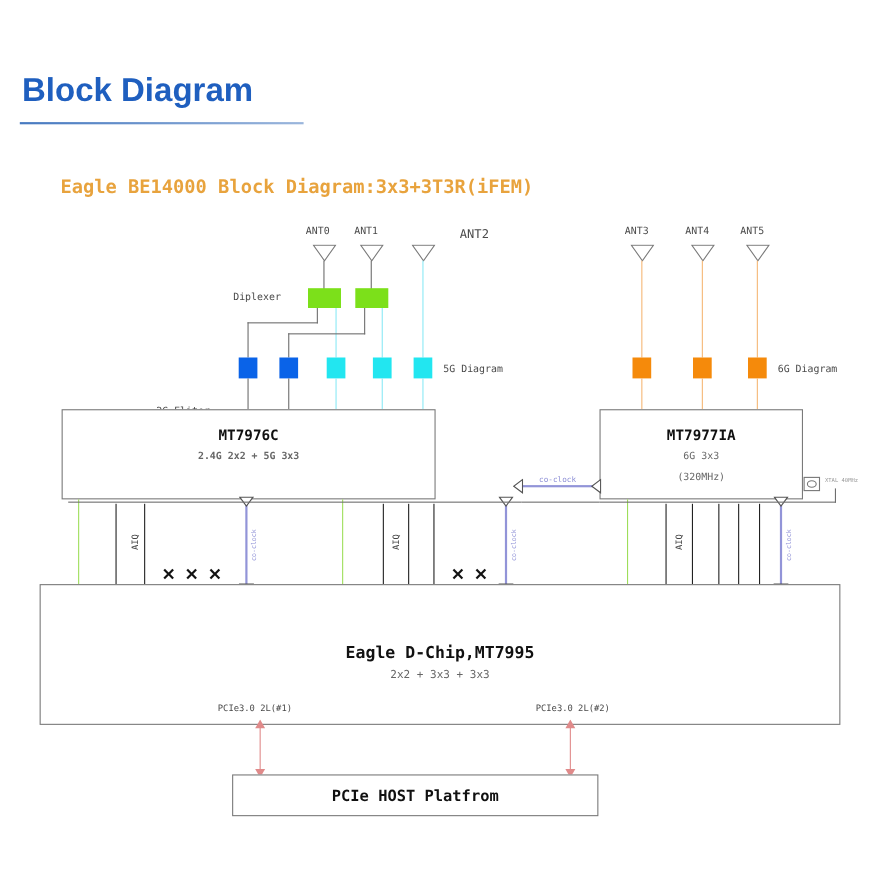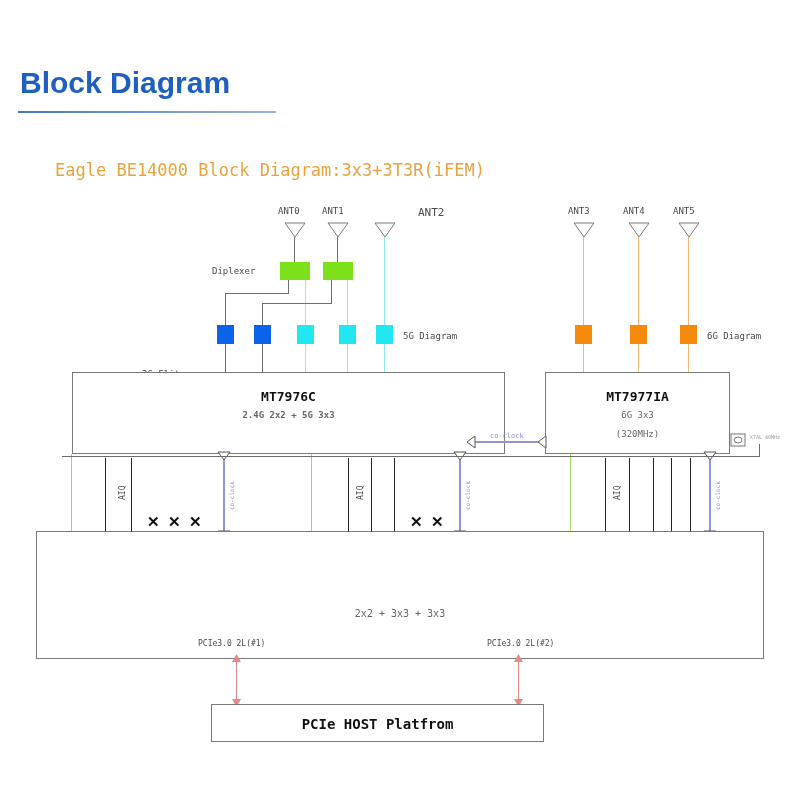--- a/index.html
+++ b/index.html
@@ -17,21 +17,21 @@
     font-weight:bold;font-size:30px;color:#1F5FBF;
     letter-spacing:0px;white-space:nowrap;
   }
   .title-rule{
     position:absolute;left:18px;top:111px;width:258px;height:2px;
     background:linear-gradient(to right,#4679C0,#9BB6DC);
   }
   .subtitle{
     position:absolute;left:55px;top:160px;
     font-family:"DejaVu Sans Mono", monospace;
-    font-weight:normal;font-size:17px;color:#E8A33D;
+    font-weight:bold;font-size:17px;color:#E8A33D;
     white-space:nowrap;
   }
 
   
   .lbl{
     position:absolute;
     font-family:"DejaVu Sans Mono", monospace;
     color:#4a4a4a;white-space:nowrap;
   }
   .lbl.dark{color:#222;}
@@ -162,21 +162,21 @@
 
   <div class="filt" style="left:575px;top:325px;background:#F58A0B;"></div>
   <div class="filt" style="left:630px;top:325px;background:#F58A0B;"></div>
   <div class="filt" style="left:680px;top:325px;background:#F58A0B;"></div>
   <div class="lbl" style="left:707px;top:331px;font-size:9px;">6G Diagram</div>
 
   <div class="vline" style="left:583px;top:344px;height:28px;background:#f5b776;"></div>
   <div class="vline" style="left:638px;top:344px;height:28px;background:#f5b776;"></div>
   <div class="vline" style="left:688px;top:344px;height:28px;background:#f5b776;"></div>
 
-  <div class="box" style="left:72px;top:372px;width:433px;height:82px;">
+  <div class="box" style="left:56px;top:372px;width:340px;height:82px;">
     <div class="chip-name" style="top:16px;">MT7976C</div>
     <div class="chip-sub" style="top:37px;font-weight:bold;">2.4G 2x2 + 5G 3x3</div>
   </div>
 
   <div class="box" style="left:545px;top:372px;width:185px;height:82px;">
     <div class="chip-name" style="top:16px;">MT7977IA</div>
     <div class="chip-sub" style="top:37px;">6G 3x3</div>
     <div class="chip-sub" style="top:56px;">(320MHz)</div>
   </div>
 
@@ -284,20 +284,21 @@
       </svg>
   </div>
 
   <div class="hline" style="left:62px;top:456px;width:412px;"></div>
   <div class="hline" style="left:545px;top:456px;width:185px;"></div>
   <div class="hline" style="left:474px;top:456px;width:71px;"></div>
   <div class="hline" style="left:730px;top:456px;width:30px;"></div>
   <div class="vline" style="left:759px;top:444px;height:13px;"></div>
 
   <div class="box" style="left:36px;top:531px;width:728px;height:128px;">
+    <div class="chip-name" style="top:52px;font-size:15px;">Eagle D-Chip,MT7995</div>
     <div class="chip-sub" style="top:76px;font-size:10px;">2x2 + 3x3 + 3x3</div>
   </div>
 
   <div class="lbl" style="left:198px;top:639px;font-size:8px;">PCIe3.0 2L(#1)</div>
   <div class="lbl" style="left:487px;top:639px;font-size:8px;">PCIe3.0 2L(#2)</div>
 
   <div class="pcie-line" style="left:236px;top:659px;height:46px;"></div>
   <div class="ant-wrap" style="left:231px;top:654px;">
     <svg width="11" height="9">
         <polygon points="5.5,0 10,8 1,8" fill="#e08a8a"></polygon>

